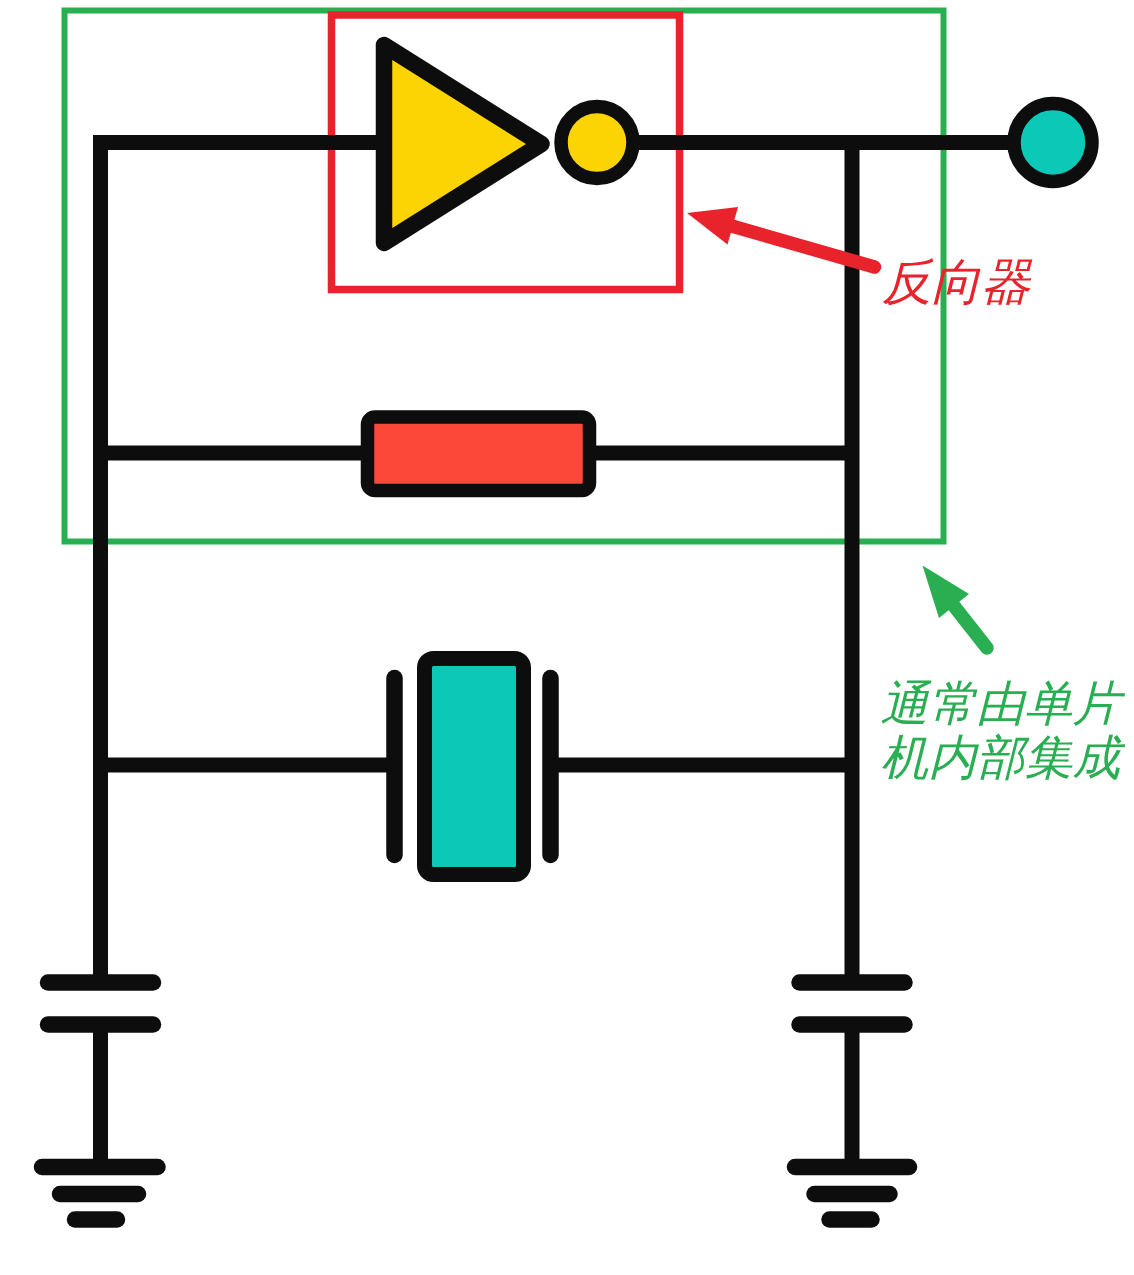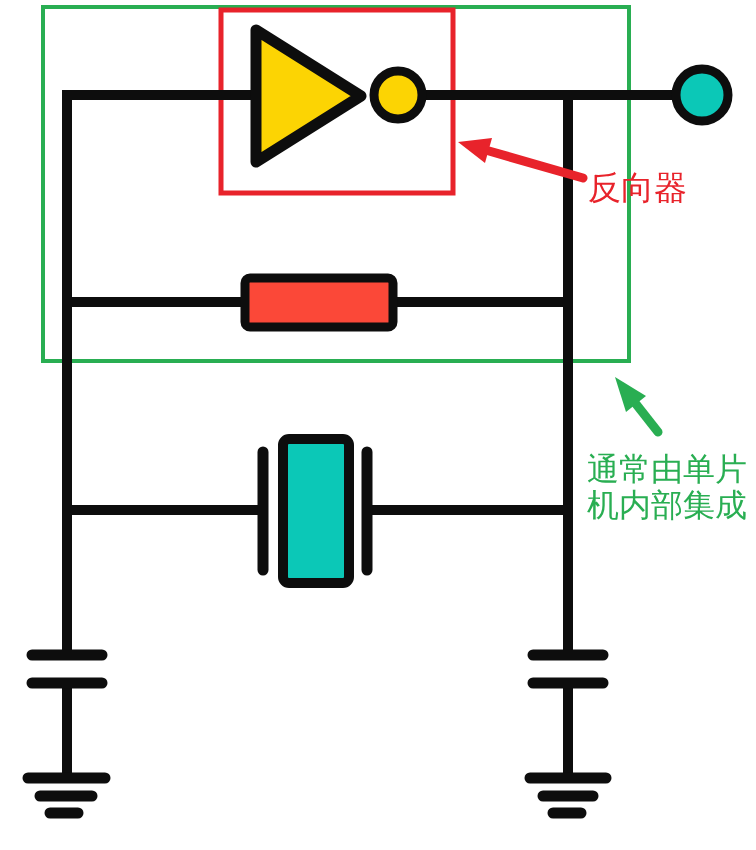--- a/index.html
+++ b/index.html
@@ -2,20 +2,21 @@
 <html style="--background: #ffffff; --wire: #0d0d0d; --yellow: #fcd403; --teal: #0bc8b7; --red_fill: #fb4838; --red_annot: #e8232b; --green_annot: #29ae52;"><head>
 <meta charset="utf-8">
 <style>
   html,body{margin:0;padding:0;}
   .stage{
     position:relative;
     width:756px;height:850px;
     background:var(--background,#ffffff);
     overflow:hidden;
     font-family:"Liberation Sans", sans-serif;
+    font-style:italic;
   }
   svg{display:block;}
   .wire{fill:none;stroke:var(--wire);stroke-width:10;stroke-linejoin:miter;}
   .plate{fill:none;stroke:var(--wire);stroke-width:11;stroke-linecap:round;}
   .box-green{fill:none;stroke:var(--green_annot);stroke-width:4;}
   .box-red{fill:none;stroke:var(--red_annot);stroke-width:5;}
   .tri{fill:var(--yellow);stroke:var(--wire);stroke-width:11;stroke-linejoin:round;}
   .bubble{fill:var(--yellow);stroke:var(--wire);stroke-width:9;}
   .terminal{fill:var(--teal);stroke:var(--wire);stroke-width:9;}
   .res{fill:var(--red_fill);stroke:var(--wire);stroke-width:9;stroke-linejoin:round;}

